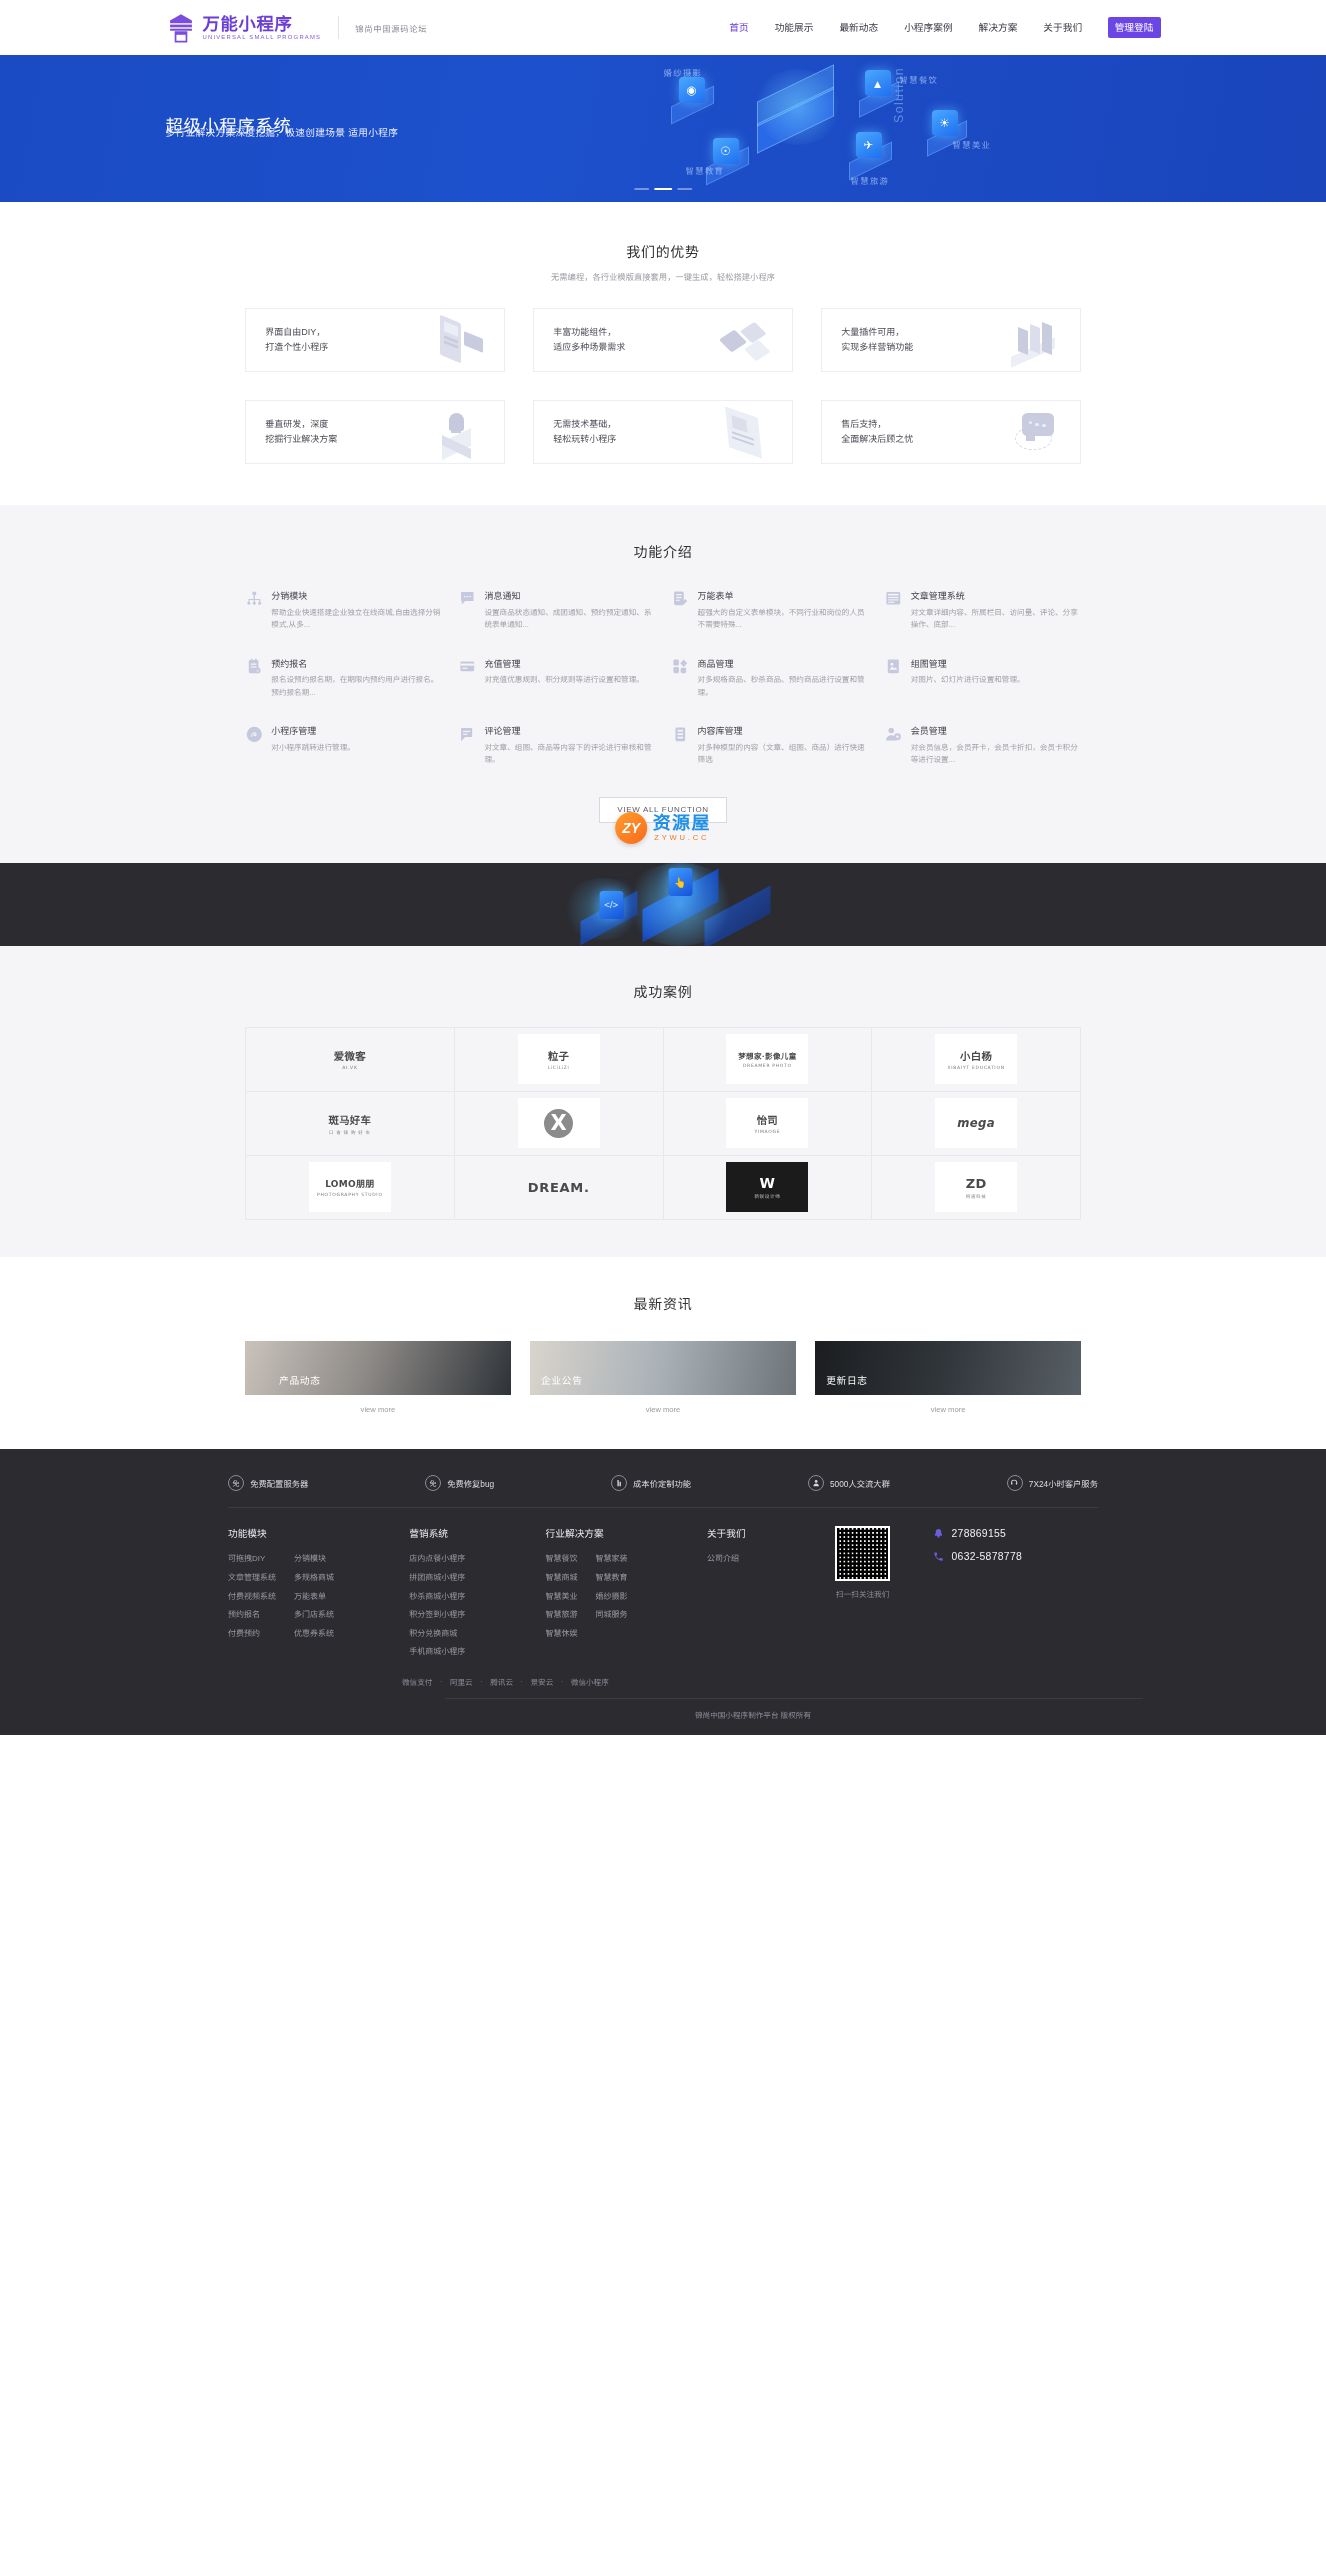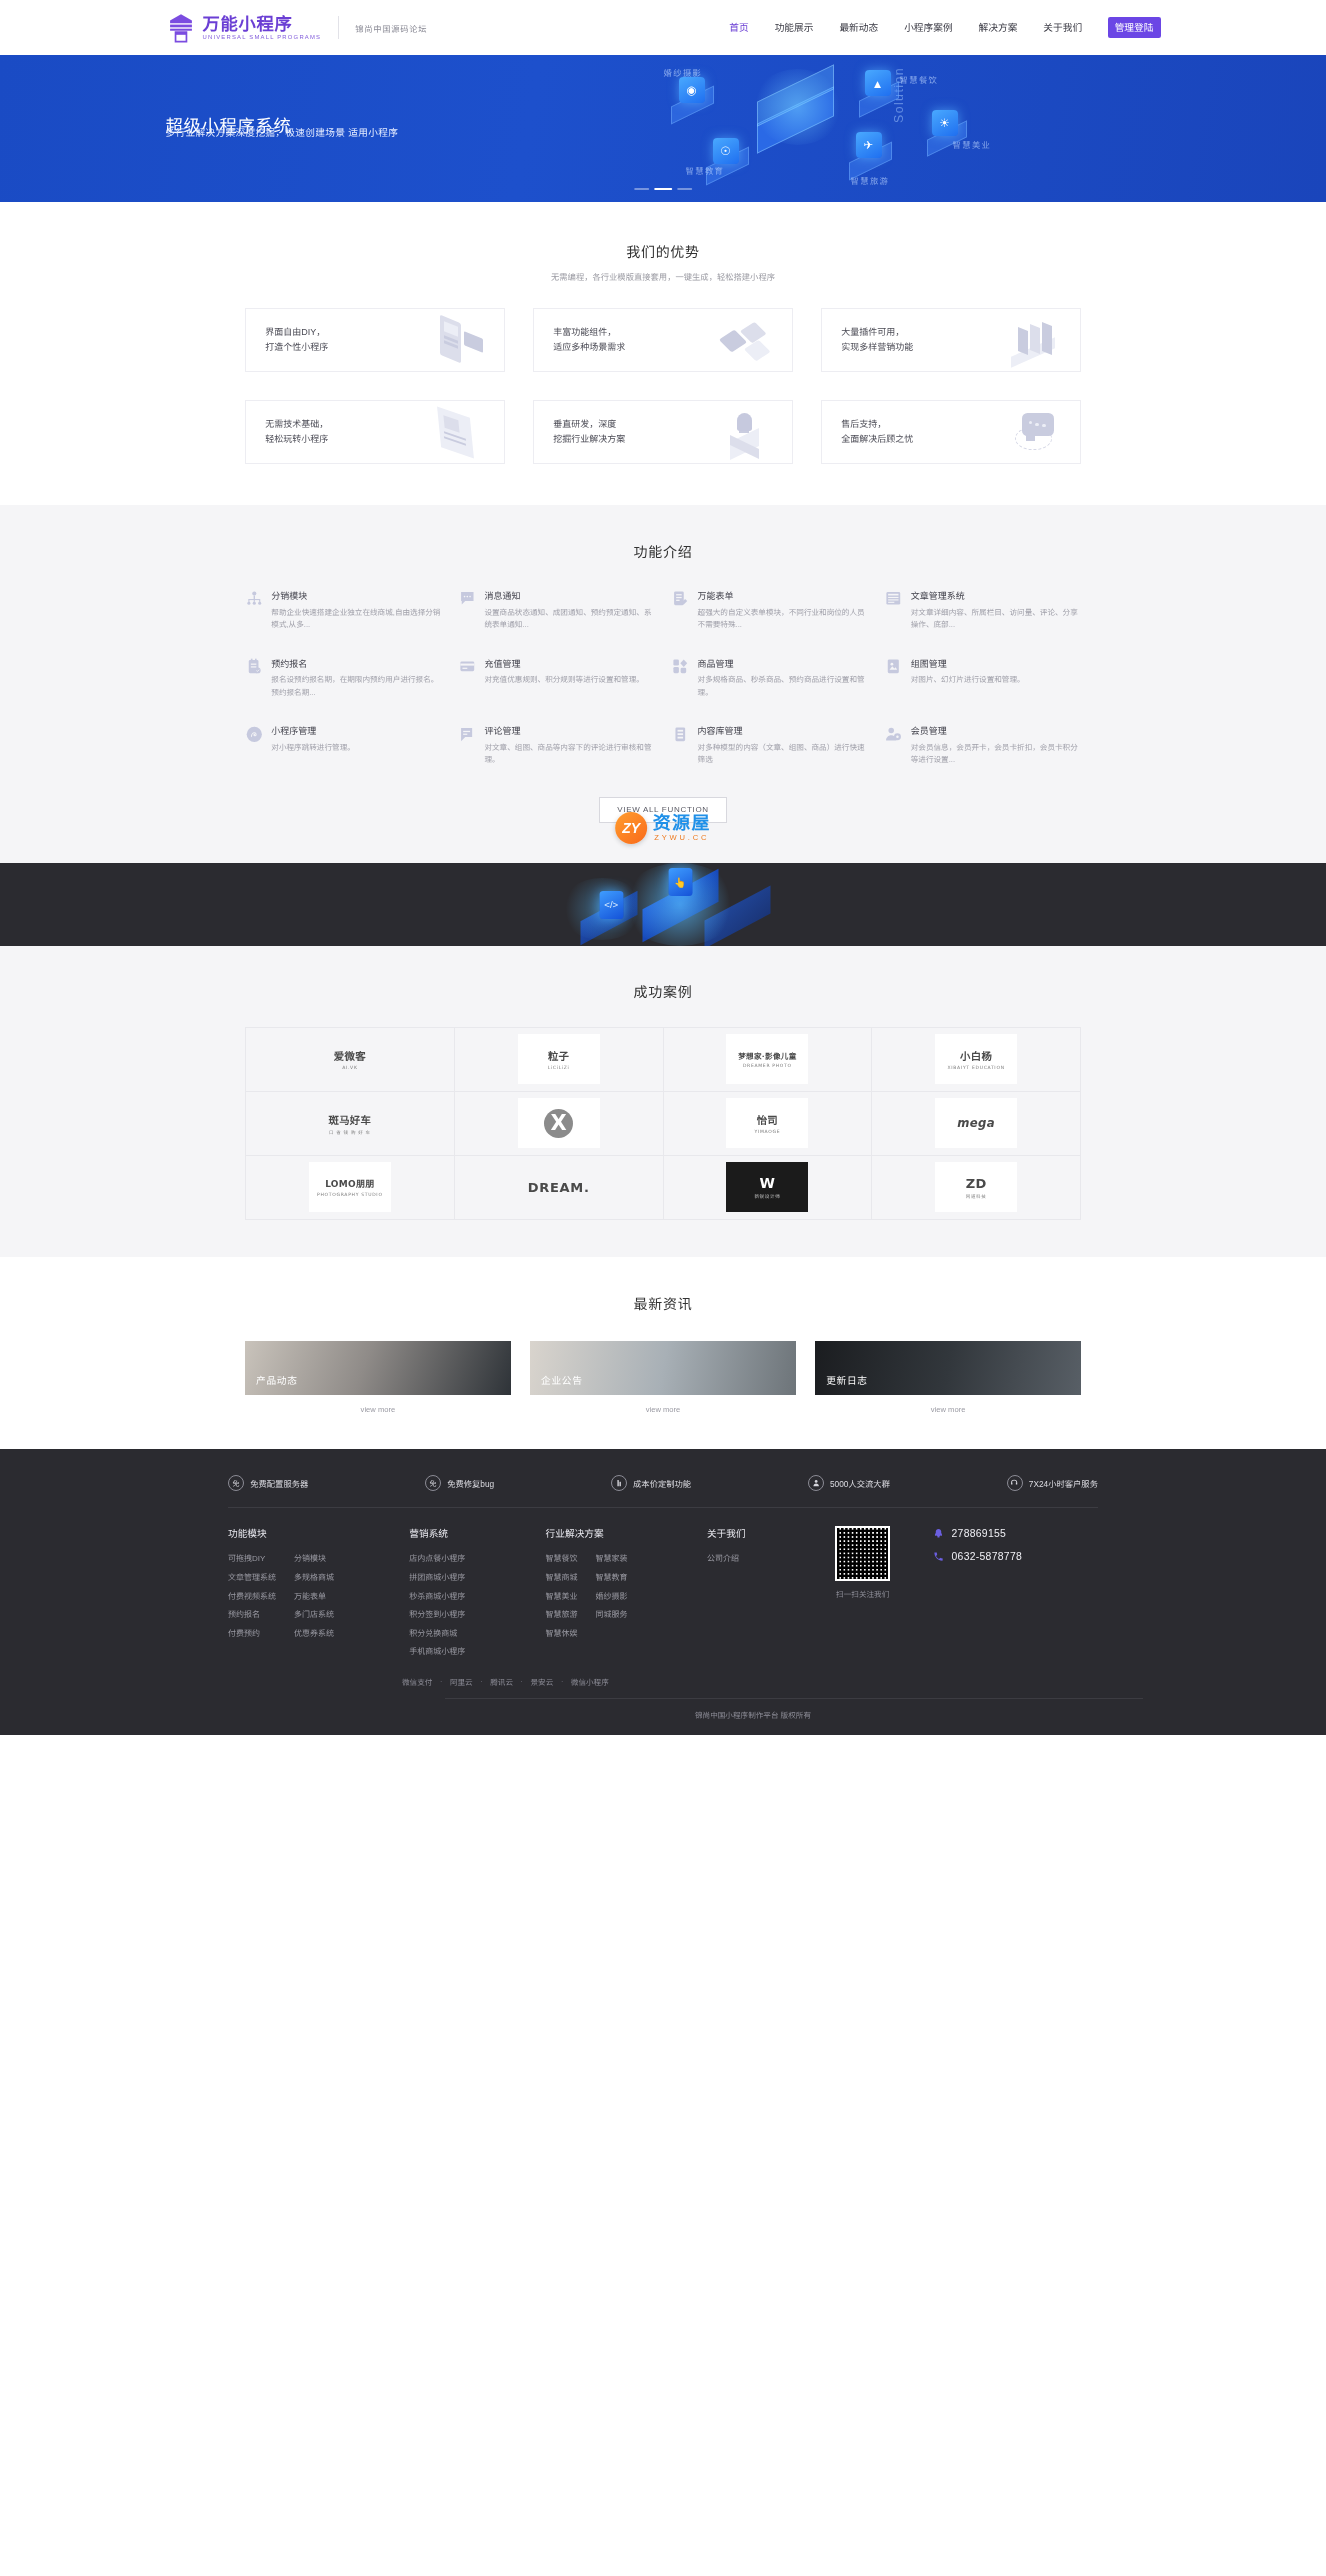--- a/index.html
+++ b/index.html
@@ -186,21 +186,21 @@
   .cl-sub { font-size: 4.5px; letter-spacing: 0.7px; color: #7d7d7d; margin-top: 2.1px; }
 
   
   .news { background: #fff; padding: 36px 0 35px; }
   .news-grid { margin-top: 28px; display: grid; grid-template-columns: repeat(3,1fr); gap: 19.3px; }
   .news-card { }
   .news-thumb {
     height: 54px; position: relative; overflow: hidden;
     display: flex; align-items: flex-end;
   }
-  .news-thumb.t1 { background: linear-gradient(110deg,#c9c3bb 0%, #8f8b88 45%, #2e3338 100%); }
+  .news-thumb.t1 { background: linear-gradient(110deg,#c9c3bb 0%, #8f8b88 45%, #2e3338 100%); padding-left: 23px; }
   .news-thumb.t2 { background: linear-gradient(100deg,#d9d4cd 0%, #a8b0b6 50%, #6d7479 100%); }
   .news-thumb.t3 { background: linear-gradient(100deg,#1b1d20 0%, #32373c 50%, #585f66 100%); }
   .news-label {
     position: relative; z-index: 2; color: #fff; font-size: 9.7px;
     padding: 0 0 7.6px 11px; letter-spacing: 0.7px;
   }
   .news-more { font-size: 7.6px; color: #9a9aa3; margin-top: 9.7px; text-align: center; }
 
   
   .footer { background: #2b2b30; padding: 18px 17px 0; }
@@ -384,41 +384,41 @@
           <div class="adv-ill">
             <div class="iso iso-c" style="left:5.5px;top:30px;width:44px;height:11px;transform:skewY(-24deg);"></div>
             <div class="iso iso-b" style="left:12.4px;top:12.4px;width:9.7px;height:23.5px;transform:skewY(22deg);"></div>
             <div class="iso iso-a" style="left:25px;top:9.7px;width:9.7px;height:26px;transform:skewY(22deg);"></div>
             <div class="iso iso-b" style="left:37px;top:7px;width:9.7px;height:29px;transform:skewY(22deg);"></div>
           </div>
         </div>
 
         <div class="adv-card">
           <div class="adv-txt">
+            <div>垂直研发，深度</div>
+            <div>挖掘行业解决方案</div>
+          </div>
+          <div class="adv-ill">
+            <div class="iso" style="left:19.3px;top:4.1px;width:15px;height:18px;background:#c6c9de;border-radius:7.6px 7.6px 2.8px 2.8px;"></div>
+            <div class="iso iso-b" style="left:22px;top:22px;width:9.7px;height:2.8px;"></div>
+            <div class="iso iso-c" style="left:12.4px;top:26px;width:29px;height:18px;transform:skewY(-26deg);"></div>
+            <div class="iso iso-a" style="left:12.4px;top:33px;width:29px;height:9.7px;transform:skewY(26deg);"></div>
+          </div>
+        </div>
+
+        <div class="adv-card">
+          <div class="adv-txt">
             <div>无需技术基础，</div>
             <div>轻松玩转小程序</div>
           </div>
           <div class="adv-ill">
             <div class="iso iso-c" style="left:9.7px;top:4.1px;width:33px;height:39px;transform:skewY(24deg) rotate(-6deg);"></div>
             <div class="iso iso-a" style="left:15px;top:9.7px;width:15px;height:12.4px;transform:skewY(24deg) rotate(-6deg);"></div>
             <div class="iso iso-b" style="left:15px;top:26px;width:22px;height:2.1px;transform:skewY(24deg) rotate(-6deg);"></div>
             <div class="iso iso-b" style="left:15px;top:31px;width:22px;height:2.1px;transform:skewY(24deg) rotate(-6deg);"></div>
-          </div>
-        </div>
-
-        <div class="adv-card">
-          <div class="adv-txt">
-            <div>垂直研发，深度</div>
-            <div>挖掘行业解决方案</div>
-          </div>
-          <div class="adv-ill">
-            <div class="iso" style="left:19.3px;top:4.1px;width:15px;height:18px;background:#c6c9de;border-radius:7.6px 7.6px 2.8px 2.8px;"></div>
-            <div class="iso iso-b" style="left:22px;top:22px;width:9.7px;height:2.8px;"></div>
-            <div class="iso iso-c" style="left:12.4px;top:26px;width:29px;height:18px;transform:skewY(-26deg);"></div>
-            <div class="iso iso-a" style="left:12.4px;top:33px;width:29px;height:9.7px;transform:skewY(26deg);"></div>
           </div>
         </div>
 
         <div class="adv-card">
           <div class="adv-txt">
             <div>售后支持，</div>
             <div>全面解决后顾之忧</div>
           </div>
           <div class="adv-ill">
             <div class="iso" style="left:9.7px;top:18px;width:37px;height:23.5px;border-radius:50%;border:0.7px dashed #d6d8e6;"></div>

